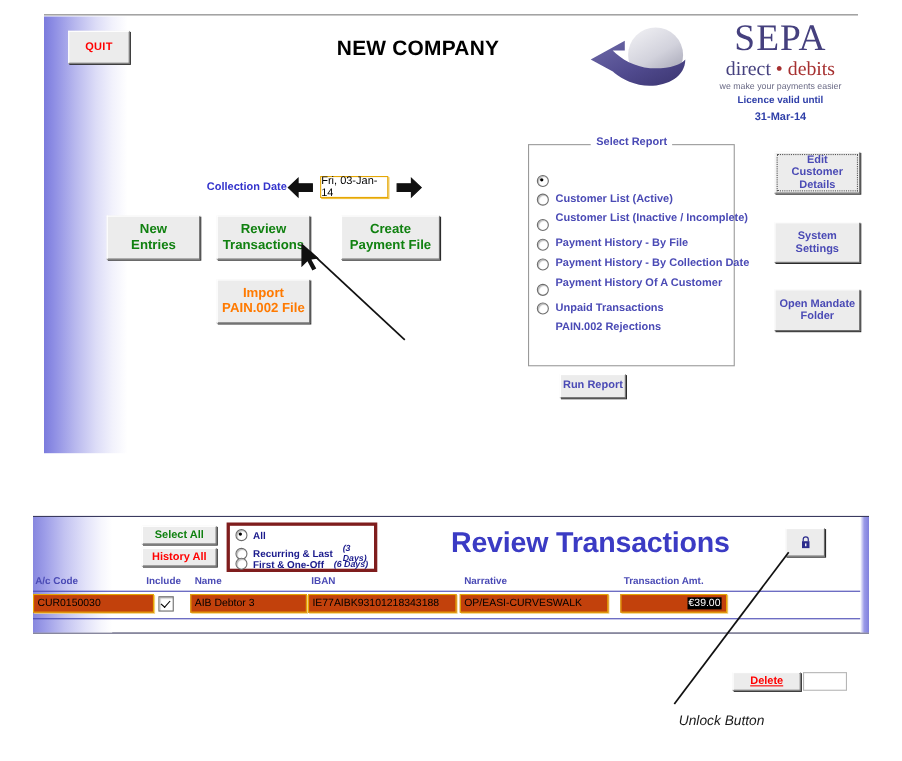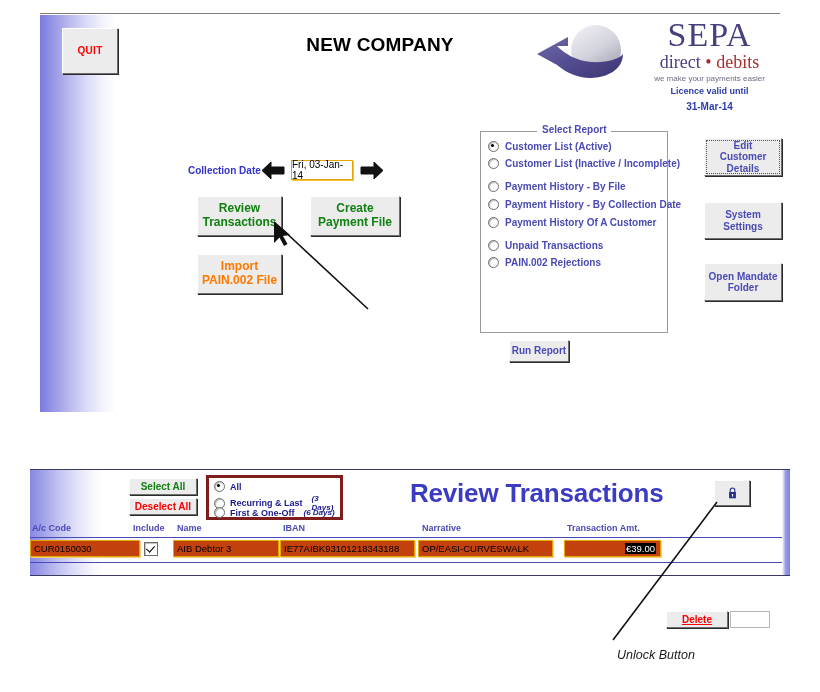--- a/index.html
+++ b/index.html
@@ -33,21 +33,21 @@
     box-shadow:1px 1px 0 0 #2b2b2b;
     display:flex;align-items:center;justify-content:center;
     text-align:center;
     font-weight:bold;
     line-height:1.15;
     cursor:pointer;
     box-sizing:border-box;
     user-select:none;
   }
 
-  #quit-btn{ left:22px; top:14px; width:56px; height:46px; color:#ff0000; font-size:10px; letter-spacing:.3px;}
+  #quit-btn{ left:22px; top:14px; width:56px; height:30px; color:#ff0000; font-size:10px; letter-spacing:.3px;}
 
   #company-title{
     position:absolute; left:180px; top:20px; width:320px;
     text-align:center; font-size:19px; font-weight:bold; color:#000000;
     letter-spacing:.2px;
   }
 
   
   #sepa-logo{ position:absolute; left:495px; top:4px; width:245px; height:100px;}
   #sepa-swirl{ position:absolute; left:0px; top:6px; width:104px; height:60px;}
@@ -86,21 +86,21 @@
   #select-report-box{
     position:absolute; left:440px; top:117px; width:188px; height:202px;
     border:1px solid #9a9a9a; background:transparent; box-sizing:border-box;
   }
   #select-report-legend{
     position:absolute; left:497px; top:110px;
     background:#ffffff; padding:0 5px;
     font-size:10px; font-weight:bold; color:#4a4ab5;
   }
   .radio-row{ position:absolute; left:448px; display:flex; align-items:center; gap:6px; cursor:pointer;}
-  .radio-row .lbl{ font-size:10px; font-weight:bold; color:#4a4ab5; white-space:nowrap;}
+  .radio-row .lbl{ font-size:10px; font-weight:bold; color:#4a4ab5; white-space:nowrap;margin-top:35px;}
   .radio{
     width:9px;height:9px;border-radius:50%;
     border:1px solid #6d6d6d;background:#ffffff;
     box-shadow:inset 1px 1px 1px rgba(0,0,0,.28);
     flex:none; position:relative;
   }
   .radio.on::after{
     content:""; position:absolute; left:2px; top:2px; width:3px;height:3px;
     border-radius:50%; background:#000000;
   }
@@ -220,20 +220,25 @@
   <svg class="nav-arrow" id="arrow-prev" viewBox="0 0 24 21">
     <path d="M1 10.5 L10 2 L10 7 L23 7 L23 14 L10 14 L10 19 Z" fill="#111" stroke="#111" stroke-width="1"></path>
   </svg>
   <div id="date-field">
     <span>Fri, 03-Jan-14</span>
   </div>
   <svg class="nav-arrow" id="arrow-next" viewBox="0 0 24 21">
     <path d="M23 10.5 L14 2 L14 7 L1 7 L1 14 L14 14 L14 19 Z" fill="#111" stroke="#111" stroke-width="1"></path>
   </svg>
 
+  <div class="btn" id="new-entries-btn">
+    <span>
+      <span>New</span><br><span>Entries</span>
+    </span>
+  </div>
   <div class="btn" id="review-btn">
     <span>
       <span>Review</span><br><span>Transactions</span>
     </span>
   </div>
   <div class="btn" id="create-btn">
     <span>
       <span>Create</span><br><span>Payment File</span>
     </span>
   </div>
@@ -303,21 +308,21 @@
 
 <div id="review-panel">
 
   <div id="rev-gradient"></div>
   <div id="rev-right-strip"></div>
 
   <div class="btn" id="select-all-btn">
     <span>Select All</span>
   </div>
   <div class="btn" id="deselect-all-btn">
-    <span>Deselect All</span>
+    <span>History All</span>
   </div>
 
   <div id="filter-box">
     <div class="filter-row" style="top:3px">
       <span class="radio on"></span>
       <span class="lbl">All</span>
     </div>
     <div class="filter-row" style="top:16px">
       <span class="radio"></span>
       <span class="lbl">Recurring &amp; Last</span>

